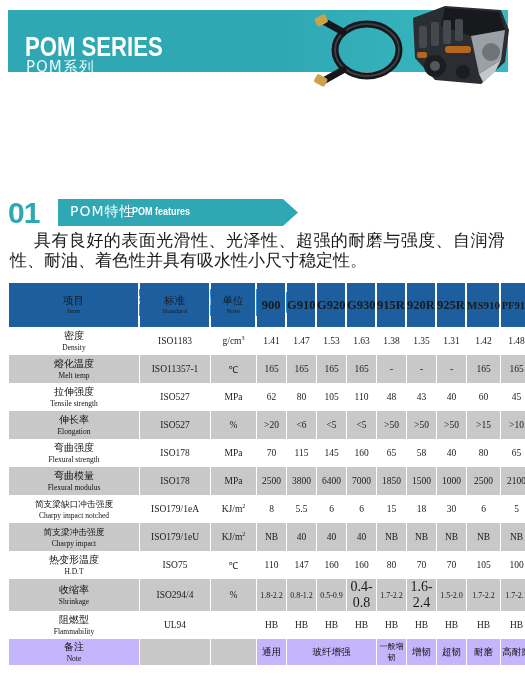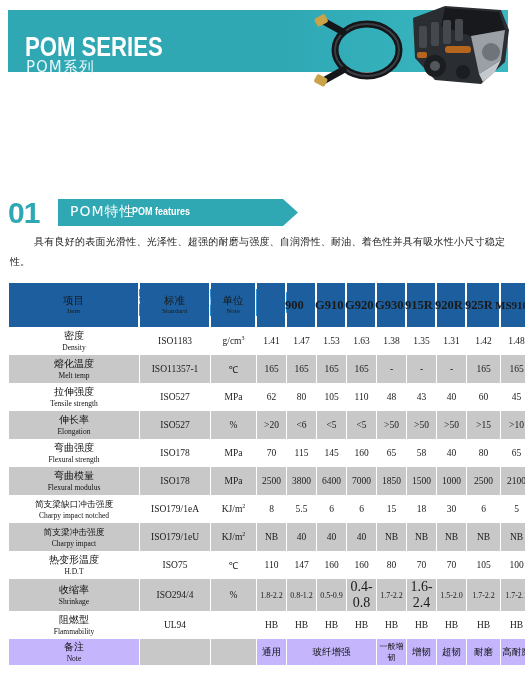--- a/index.html
+++ b/index.html
@@ -50,42 +50,42 @@
     position:absolute;left:70px;top:5px;color:#ffffff;
     font-size:14px;font-family:"DejaVu Sans", sans-serif;letter-spacing:1px;
   }
   .sec-label-en{
     position:absolute;top:8px;color:#ffffff;font-size:10px;font-weight:bold;
     font-family:"Liberation Sans", sans-serif;letter-spacing:0px;
     transform:scaleX(0.9);transform-origin:left top;
   }
   .sec-body{
     position:absolute;left:10px;width:495px;
-    font-family:Liberation Sans, sans-serif;
-    font-size:10px;color:#1a1a1a;line-height:20px;
+    font-family:Liberation Mono, monospace;
+    font-size:17px;color:#1a1a1a;line-height:20px;
     text-indent:24px;text-align:justify;
   }
 
   
   .tbl-wrap{position:absolute;left:8px;top:283px;width:509px;}
   table.spec{border-collapse:separate;border-spacing:1px 0px;width:509px;table-layout:fixed;}
   table.spec td{
     padding:0;text-align:center;vertical-align:middle;
     font-family:"Liberation Serif", serif;
     font-size:9.5px;color:#1a1a1a;
   }
   thead td{
     background:#1d5f9e;color:#ffffff;height:44px;
     border-right:1px solid #ffffff;
   }
   .hd-zh{font-family:"DejaVu Sans", sans-serif;font-size:10.5px;display:block;line-height:13px;}
   .hd-en{font-family:"Liberation Serif", serif;font-size:7px;display:block;line-height:9px;}
   .hd-code{
     font-family:"Liberation Serif", serif;font-weight:bold;font-size:12.5px;
-    display:block;letter-spacing:0px;padding-left:28px;
+    display:block;letter-spacing:0px;
   }
   tbody tr.alt td{background:#c8c8c8;}
   tbody tr td{height:28px;}
   td.item{text-align:left;padding-left:6px;}
   .it-zh{font-family:Liberation Mono, monospace;font-size:10px;display:block;line-height:12px;color:#111;}
   .it-en{font-family:"Liberation Serif", serif;font-size:7.5px;display:block;line-height:9px;color:#111;}
   .it-zh.sm{font-size:8.7px;}
   .unit sup{font-size:6px;vertical-align:super;}
   tbody tr.note td{height:26px;background:#c4b5fd;}
   tbody tr.note td.blank{background:#c8c8c8;}

